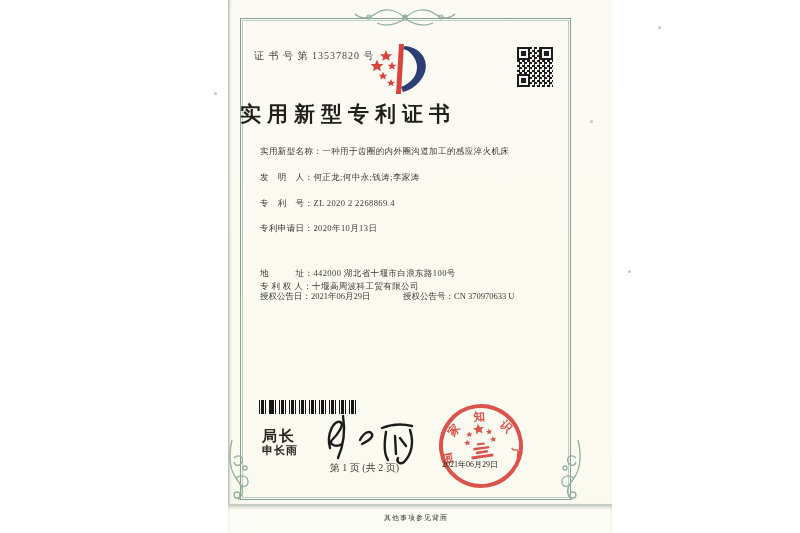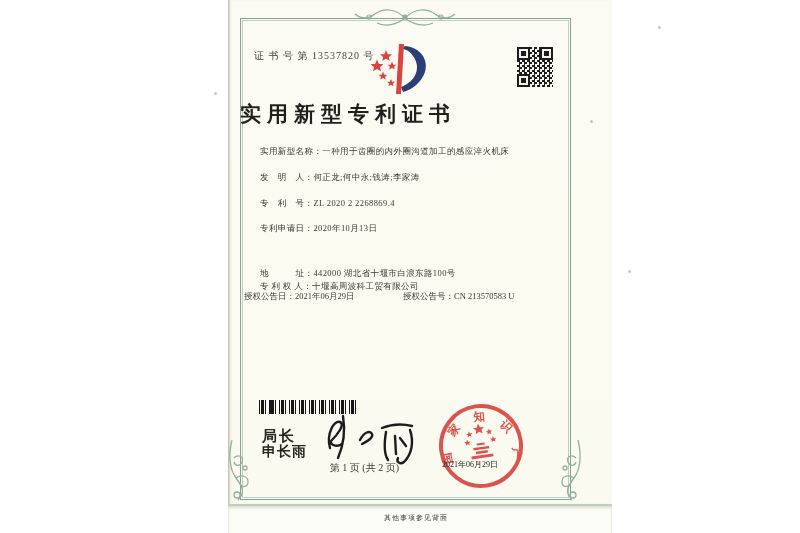--- a/index.html
+++ b/index.html
@@ -46,40 +46,40 @@
     position: absolute; left: 12px; right: 41px; top: 100px; margin: 0;
     text-align: left; font-size: 21px; font-weight: 700;
     letter-spacing: 6px; color: #1f1f1c; white-space: nowrap;
   }
 
   
   .row { position: absolute; left: 32px; font-size: 8.5px; letter-spacing: .4px; white-space: nowrap; color: #3a3a35; }
   .row .lab { color: #35352f; }
   .r0 { top: 146px; } .r1 { top: 172px; } .r2 { top: 198px; }
   .r3 { top: 223px; } .r4 { top: 245px; margin-top: 36px; } .r5 { top: 268px; }
-  .grant-a { position: absolute; left: 16px;  top: 291px; font-size: 8.5px; white-space: nowrap; }
+  .grant-a { position: absolute; left: 32px;  top: 291px; font-size: 8.5px; white-space: nowrap; }
   .grant-b { position: absolute; left: 175px; top: 291px; font-size: 8.5px; white-space: nowrap; }
 
   
   .legal {
     position: absolute; left: 30px; top: 304px; width: 302px;
     font-size: 7.5px; line-height: 13px; letter-spacing: .3px; color: #42423c;
     text-align: justify;
   }
   .legal p { margin: 0; text-indent: 2em; }
 
   
   .barcode {
     position: absolute; left: 31px; top: 400px; width: 97px; height: 14px;
     background: repeating-linear-gradient(90deg,
       #161616 0 1.5px, #fcfbf3 1.5px 2.5px, #161616 2.5px 5px,
       #fcfbf3 5px 6.5px, #161616 6.5px 7.5px, #fcfbf3 7.5px 10px);
   }
   .signer-title { position: absolute; left: 34px; top: 427px; font-size: 15px; font-weight: 600; letter-spacing: 2px; color: #26261f; }
-  .signer-name  { position: absolute; left: 34px; top: 443px; font-size: 14px; font-weight: 600; letter-spacing: 1px; color: #26261f; }
+  .signer-name  { position: absolute; left: 34px; top: 443px; font-size: 11px; font-weight: 600; letter-spacing: 1px; color: #26261f; }
   .signature { position: absolute; left: 88px; top: 410px; }
   .seal { position: absolute; left: 210px; top: 403px; transform: rotate(-8deg); opacity: .92; }
   .seal-date { position: absolute; left: 214px; top: 459px; width: 80px; font-size: 8px; color: #1e1e1a; white-space: nowrap; z-index: 3; }
   .page-info { position: absolute; left: 86px; top: 461px; width: 85px; text-align: right; font-size: 10px; color: #3c3c35; white-space: nowrap; }
 
   
   .below-strip {
     position: absolute; left: 228px; top: 504px; width: 384px; height: 29px;
     background: #fdfdf7;
     border-top: 2px solid #c3cdbd;
@@ -158,21 +158,21 @@
     <h1 class="title">实用新型专利证书</h1>
 
     <div class="row r0"><span class="lab">实用新型名称：</span><span>一种用于齿圈的内外圈沟道加工的感应淬火机床</span></div>
     <div class="row r1"><span class="lab">发　明　人：</span><span>何正龙;何中永;钱涛;李家涛</span></div>
     <div class="row r2"><span class="lab">专　利　号：</span><span>ZL 2020 2 2268869.4</span></div>
     <div class="row r3"><span class="lab">专利申请日：</span><span>2020年10月13日</span></div>
     <div class="row r4"><span class="lab">专 利 权 人：</span><span>十堰高周波科工贸有限公司</span></div>
     <div class="row r5"><span class="lab">地　　　址：</span><span>442000 湖北省十堰市白浪东路100号</span></div>
 
     <div class="grant-a"><span class="lab">授权公告日：</span><span>2021年06月29日</span></div>
-    <div class="grant-b"><span class="lab">授权公告号：</span><span>CN 213570583 U</span></div>
+    <div class="grant-b"><span class="lab">授权公告号：</span><span>CN 370970633 U</span></div>
 
 
     <div class="barcode"></div>
     <div class="signer-title">局长</div>
     <div class="signer-name">申长雨</div>
 
     <svg class="signature" width="104" height="58" viewBox="0 0 104 58">
       <g fill="none" stroke="#1c1c1c" stroke-width="2.4" stroke-linecap="round">
         <path d="M14,38 C10,24 18,10 24,12 C30,14 20,26 16,30 C12,34 20,38 26,34"></path>
         <path d="M27,6 C29,18 28,34 22,48"></path>

